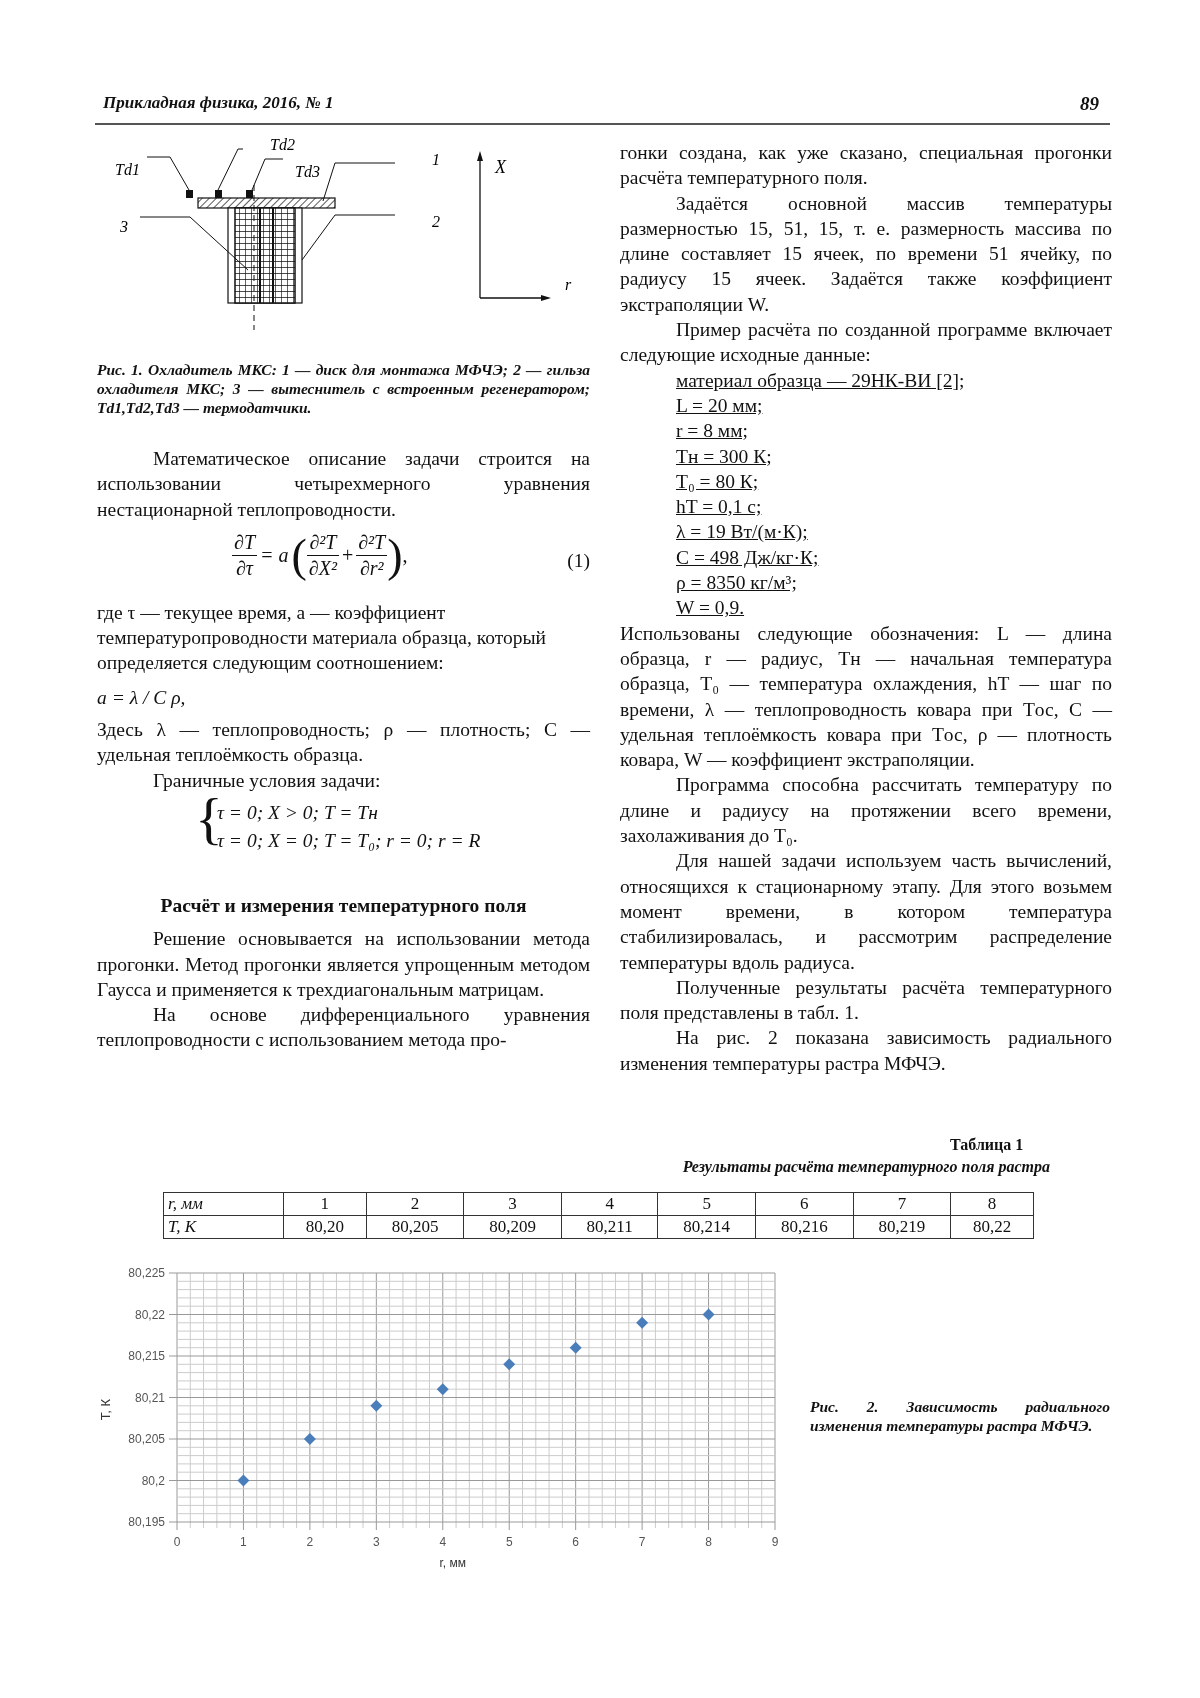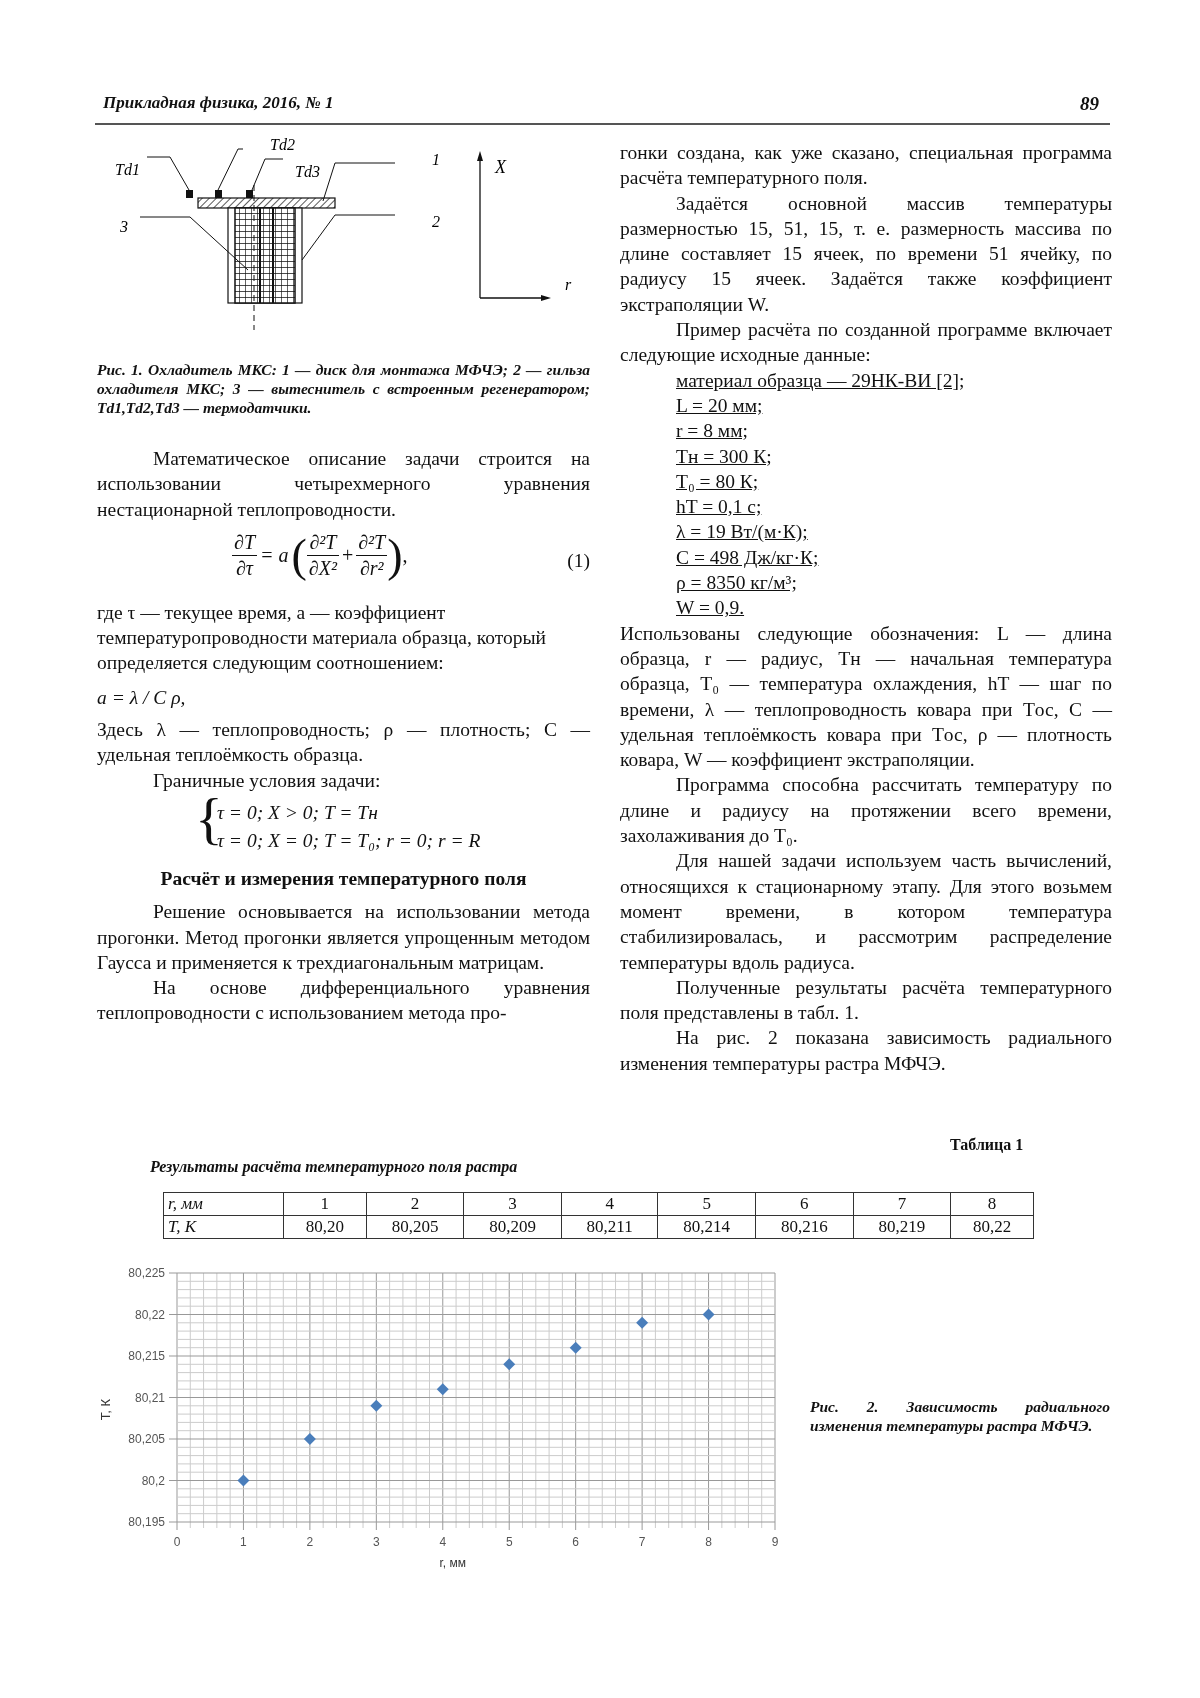--- a/index.html
+++ b/index.html
@@ -10,21 +10,21 @@
   .hdr-rule { left: 95px; top: 123px; width: 1015px; height: 2px; background: #555; }
   .col { font-size: 19.5px; line-height: 25.3px; text-align: justify; }
   .col p { margin: 0; }
   .ind { text-indent: 56px; }
   .lst { padding-left: 56px; text-align: left; text-decoration: underline; }
   .caption1 { left: 97px; top: 360px; width: 493px; font-size: 15.5px; line-height: 19px; font-weight: bold; font-style: italic; text-align: justify; }
   .caption2 { left: 810px; top: 1397px; width: 300px; font-size: 15.5px; line-height: 19px; font-weight: bold; font-style: italic; text-align: justify; }
   .eq { font-style: italic; }
   .sectitle { font-weight: bold; text-align: center; font-size: 19.5px; }
   .tbl-label { left: 950px; top: 1136px; font-size: 16px; font-weight: bold; }
-  .tbl-title { left: 150px; width: 900px; top: 1158px; text-align: left; font-size: 16px; font-weight: bold; font-style: italic; }
+  .tbl-title { left: 150px; width: 900px; top: 1158px; text-align: right; font-size: 16px; font-weight: bold; font-style: italic; }
   table.data { position: absolute; left: 163px; top: 1192px; width: 871px; border-collapse: collapse; font-size: 17px; }
   table.data td { border: 1px solid #333; height: 23px; text-align: center; padding: 0 4px; }
   table.data td.hd { text-align: left; width: 120px; font-style: italic; }
   .frac { display: inline-block; vertical-align: middle; text-align: center; }
   .frac .num { display: block; border-bottom: 1px solid #111; padding: 0 2px; }
   .frac .den { display: block; padding: 0 2px; }
 </style>
 </head>
 <body>
 
@@ -106,27 +106,27 @@
   </div>
   <p style="margin-top:6px; text-align:left;">где τ — текущее время, a — коэффициент температуропроводности материала образца, который определяется следующим соотношением:</p>
   <p class="eq" style="text-align:left; margin:9px 0 7px;">a = λ / C ρ,</p>
   <p>Здесь λ — теплопроводность; ρ — плотность; C — удельная теплоёмкость образца.</p>
   <p class="ind">Граничные условия задачи:</p>
   <div style="position:relative; height:62px; margin-top:3px;">
     <span style="position:absolute; left:98px; top:-6px; font-size:58px; font-weight:lighter; line-height:1;">{</span>
     <div class="eq" style="position:absolute; left:120px; top:4px;">τ = 0; X &gt; 0; T = Tн</div>
     <div class="eq" style="position:absolute; left:120px; top:32px;">τ = 0; X = 0; T = T₀; r = 0; r = R</div>
   </div>
-  <p class="sectitle" style="margin-top:8px; margin-bottom:8px;">Расчёт и измерения температурного поля</p>
+  <p class="sectitle" style="margin-top:35px; margin-bottom:8px;">Расчёт и измерения температурного поля</p>
   <p class="ind">Решение основывается на использовании метода прогонки. Метод прогонки является упрощенным методом Гаусса и применяется к трехдиагональным матрицам.</p>
   <p class="ind">На основе дифференциального уравнения теплопроводности с использованием метода про-</p>
 </div>
 
 <div class="abs col" style="left:620px; top:140px; width:492px;">
-  <p>гонки создана, как уже сказано, специальная программа расчёта температурного поля.</p>
+  <p>гонки создана, как уже сказано, специальная прогонки расчёта температурного поля.</p>
   <p class="ind">Задаётся основной массив температуры размерностью 15, 51, 15, т. е. размерность массива по длине составляет 15 ячеек, по времени 51 ячейку, по радиусу 15 ячеек. Задаётся также коэффициент экстраполяции W.</p>
   <p class="ind">Пример расчёта по созданной программе включает следующие исходные данные:</p>
   <div class="lst">
     <div>материал образца — 29НК-ВИ [2];</div>
     <div>L = 20 мм;</div>
     <div>r = 8 мм;</div>
     <div>Tн = 300 К;</div>
     <div>T₀ = 80 К;</div>
     <div>hT = 0,1 с;</div>
     <div>λ = 19 Вт/(м·К);</div>

